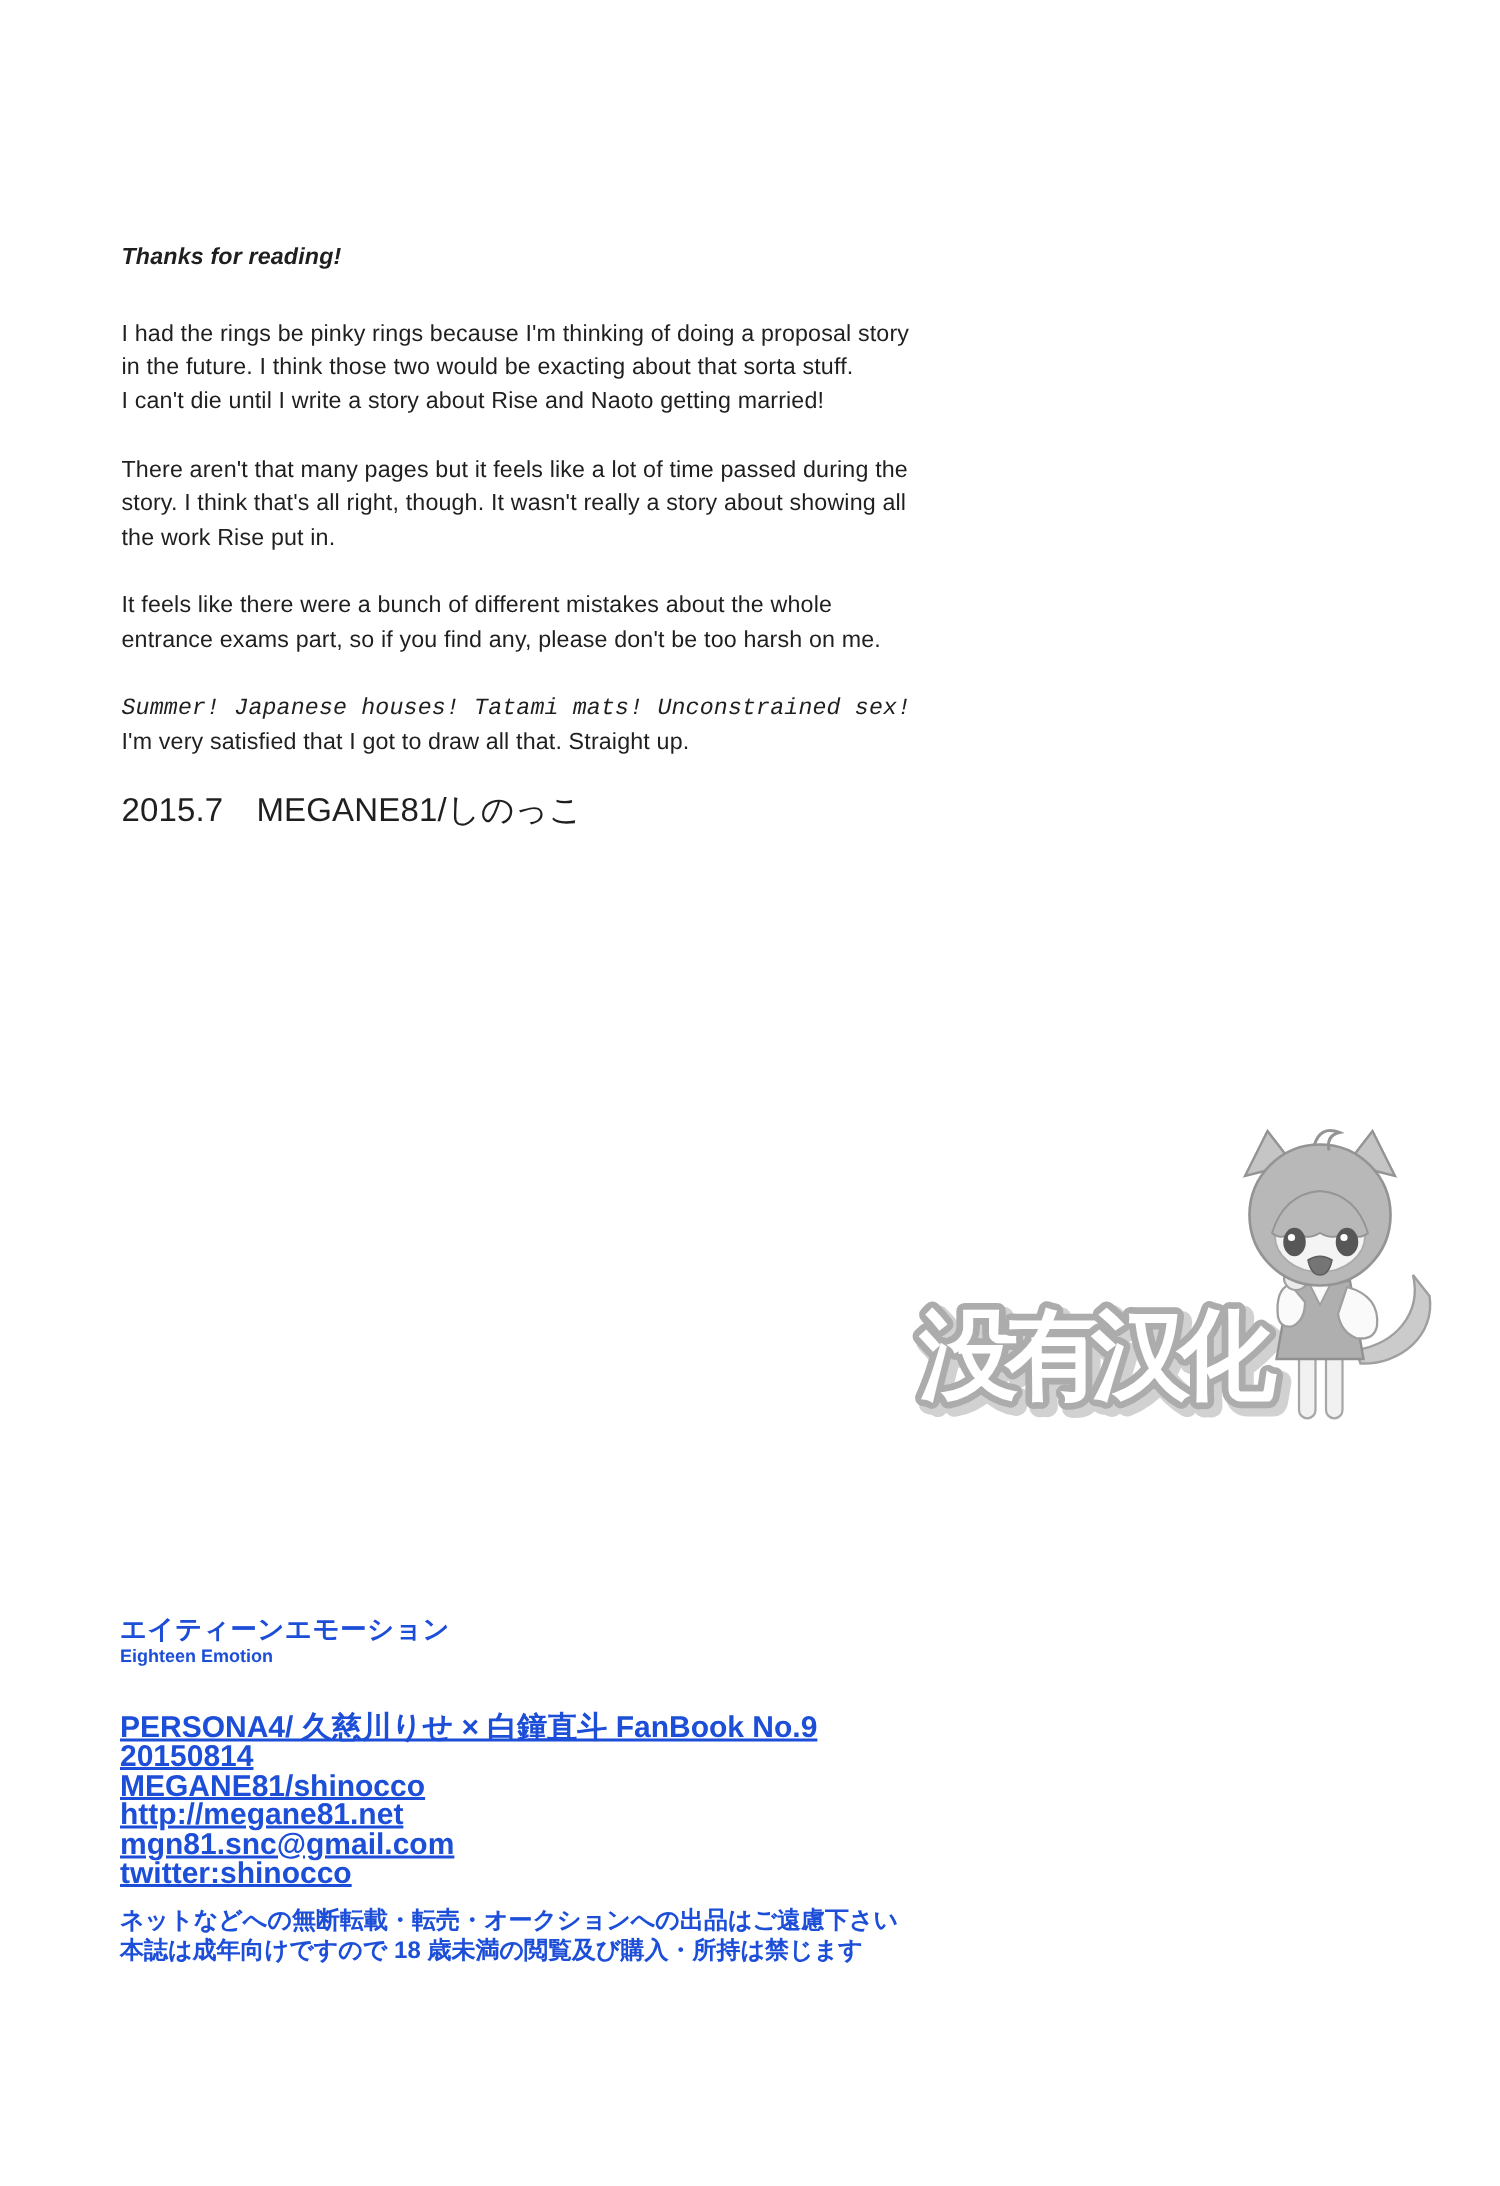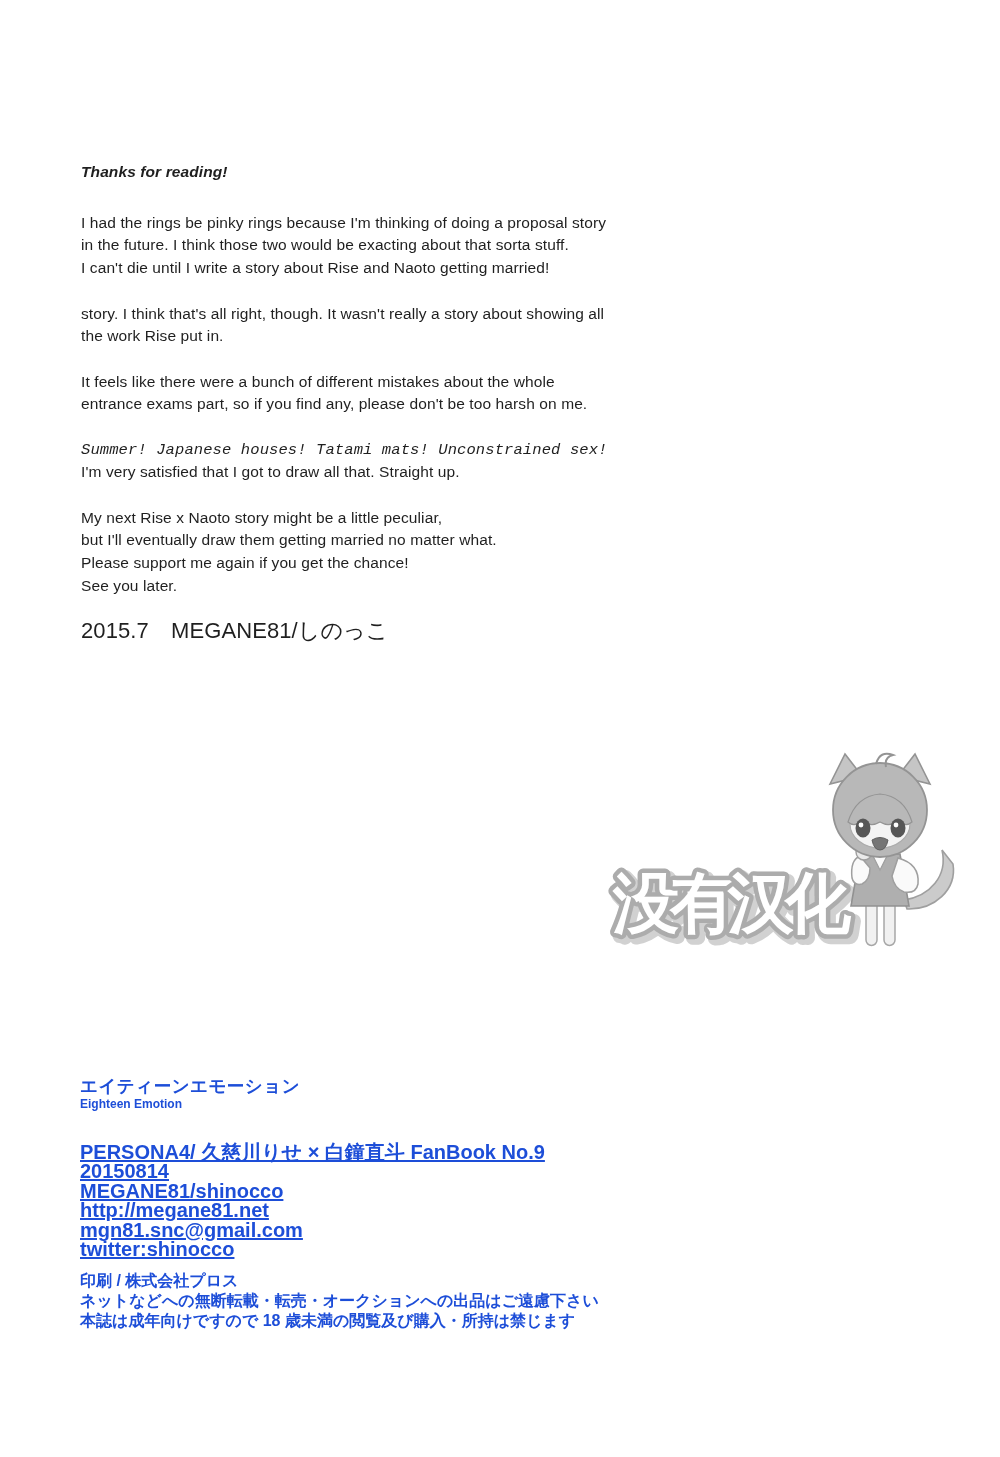--- a/index.html
+++ b/index.html
@@ -87,40 +87,35 @@
   <div class="afterword">
     <div class="greeting line">Thanks for reading!</div>
 
     <div class="para">
       <div class="line">I had the rings be pinky rings because I'm thinking of doing a proposal story</div>
       <div class="line">in the future. I think those two would be exacting about that sorta stuff.</div>
       <div class="line">I can't die until I write a story about Rise and Naoto getting married!</div>
     </div>
 
     <div class="para">
+      <div class="line">There aren't that many pages but it feels like a lot of time passed during the</div>
       <div class="line">story. I think that's all right, though. It wasn't really a story about showing all</div>
       <div class="line">the work Rise put in.</div>
     </div>
 
     <div class="para">
       <div class="line">It feels like there were a bunch of different mistakes about the whole</div>
       <div class="line">entrance exams part, so if you find any, please don't be too harsh on me.</div>
     </div>
 
     <div class="para">
       <div class="line italic-line">Summer! Japanese houses! Tatami mats! Unconstrained sex!</div>
       <div class="line">I'm very satisfied that I got to draw all that. Straight up.</div>
     </div>
 
-    <div class="para">
-      <div class="line">My next Rise x Naoto story might be a little peculiar,</div>
-      <div class="line">but I'll eventually draw them getting married no matter what.</div>
-      <div class="line">Please support me again if you get the chance!</div>
-      <div class="line">See you later.</div>
-    </div>
 
     <div class="signoff line">2015.7　MEGANE81/しのっこ</div>
   </div>
 
   <div class="watermark">
     <svg width="352" height="210" viewBox="0 0 352 210" xmlns="http://www.w3.org/2000/svg">
 
       <text x="9" y="182" font-size="66" font-weight="bold" textLength="238" fill="#cfcfcf" stroke="#cfcfcf" stroke-width="12" stroke-linejoin="round" style="paint-order:stroke" font-family="'Liberation Sans', sans-serif">没有汉化</text>
 
       <text x="5" y="178" font-size="66" font-weight="bold" textLength="238" fill="#ffffff" stroke="#a8a8a8" stroke-width="9" stroke-linejoin="round" style="paint-order:stroke" font-family="'Liberation Sans', sans-serif">没有汉化</text>
@@ -169,19 +164,18 @@
     <div class="colophon-block-info">
       <div>PERSONA4/ 久慈川りせ × 白鐘直斗 FanBook No.9</div>
       <div>20150814</div>
       <div>MEGANE81/shinocco</div>
       <div>http://megane81.net</div>
       <div>mgn81.snc@gmail.com</div>
       <div>twitter:shinocco</div>
     </div>
 
     <div class="colophon-block-legal">
-      <div>印刷 / 株式会社プロス</div>
       <div>ネットなどへの無断転載・転売・オークションへの出品はご遠慮下さい</div>
       <div>本誌は成年向けですので 18 歳未満の閲覧及び購入・所持は禁じます</div>
     </div>
   </div>
 
 </div>
 
 </body></html>

